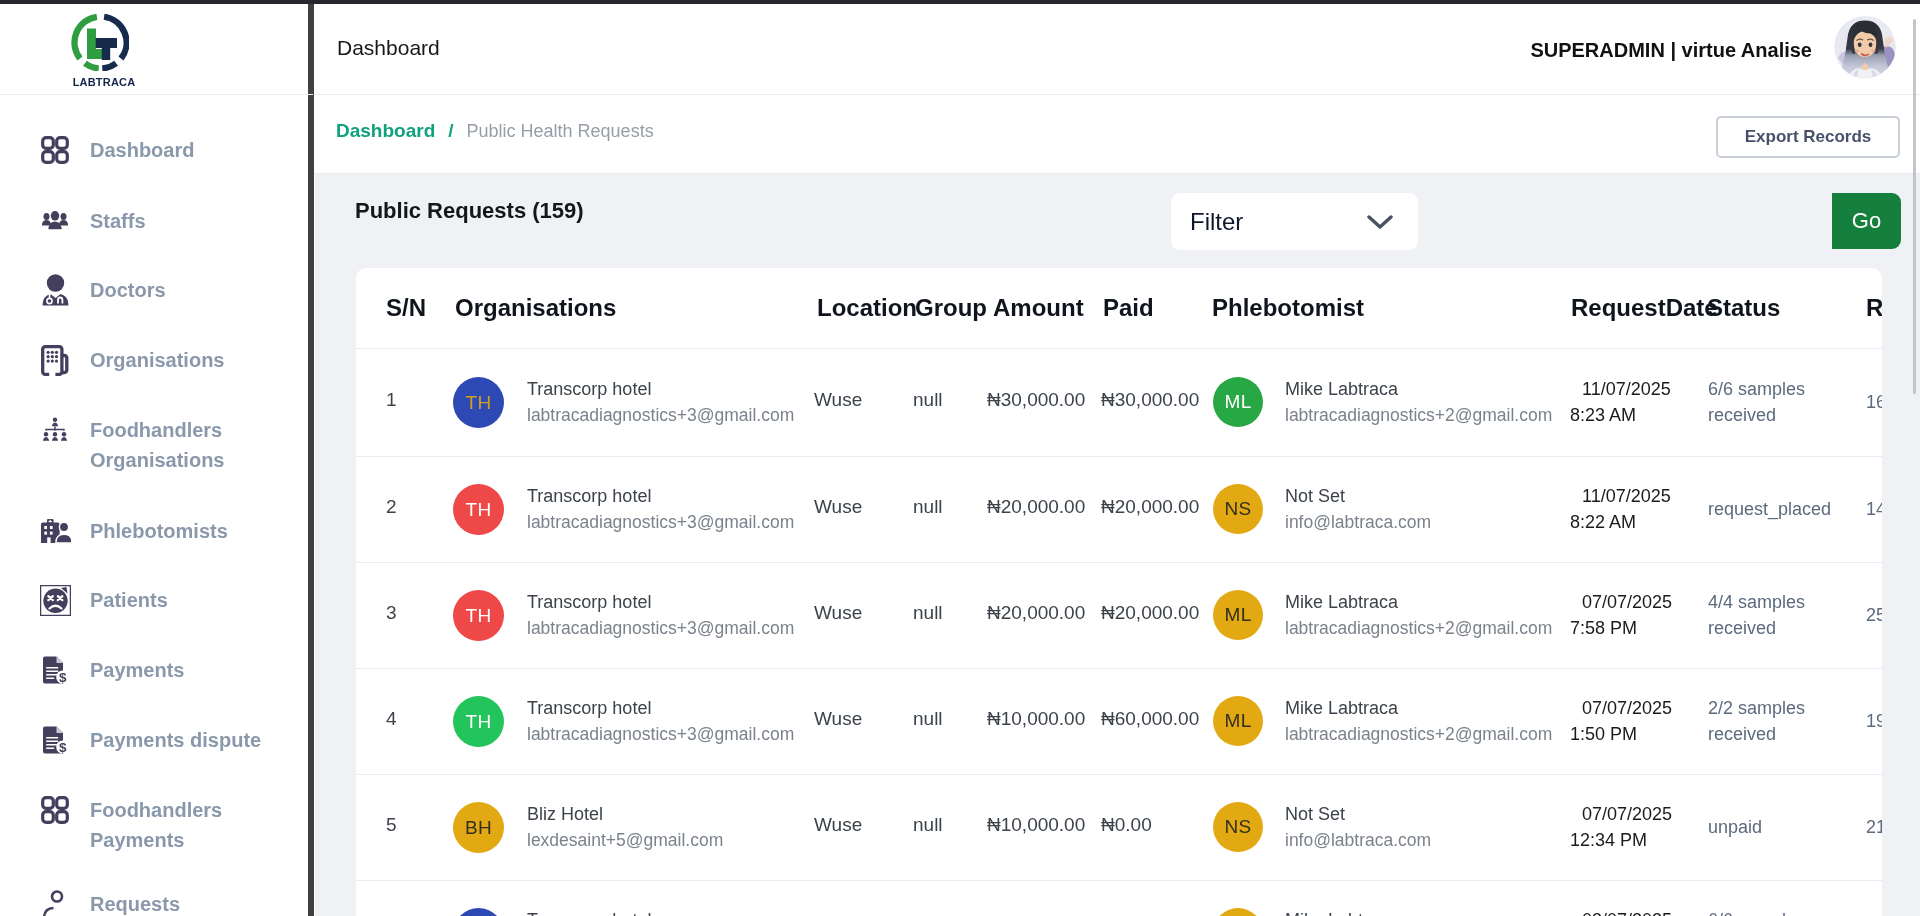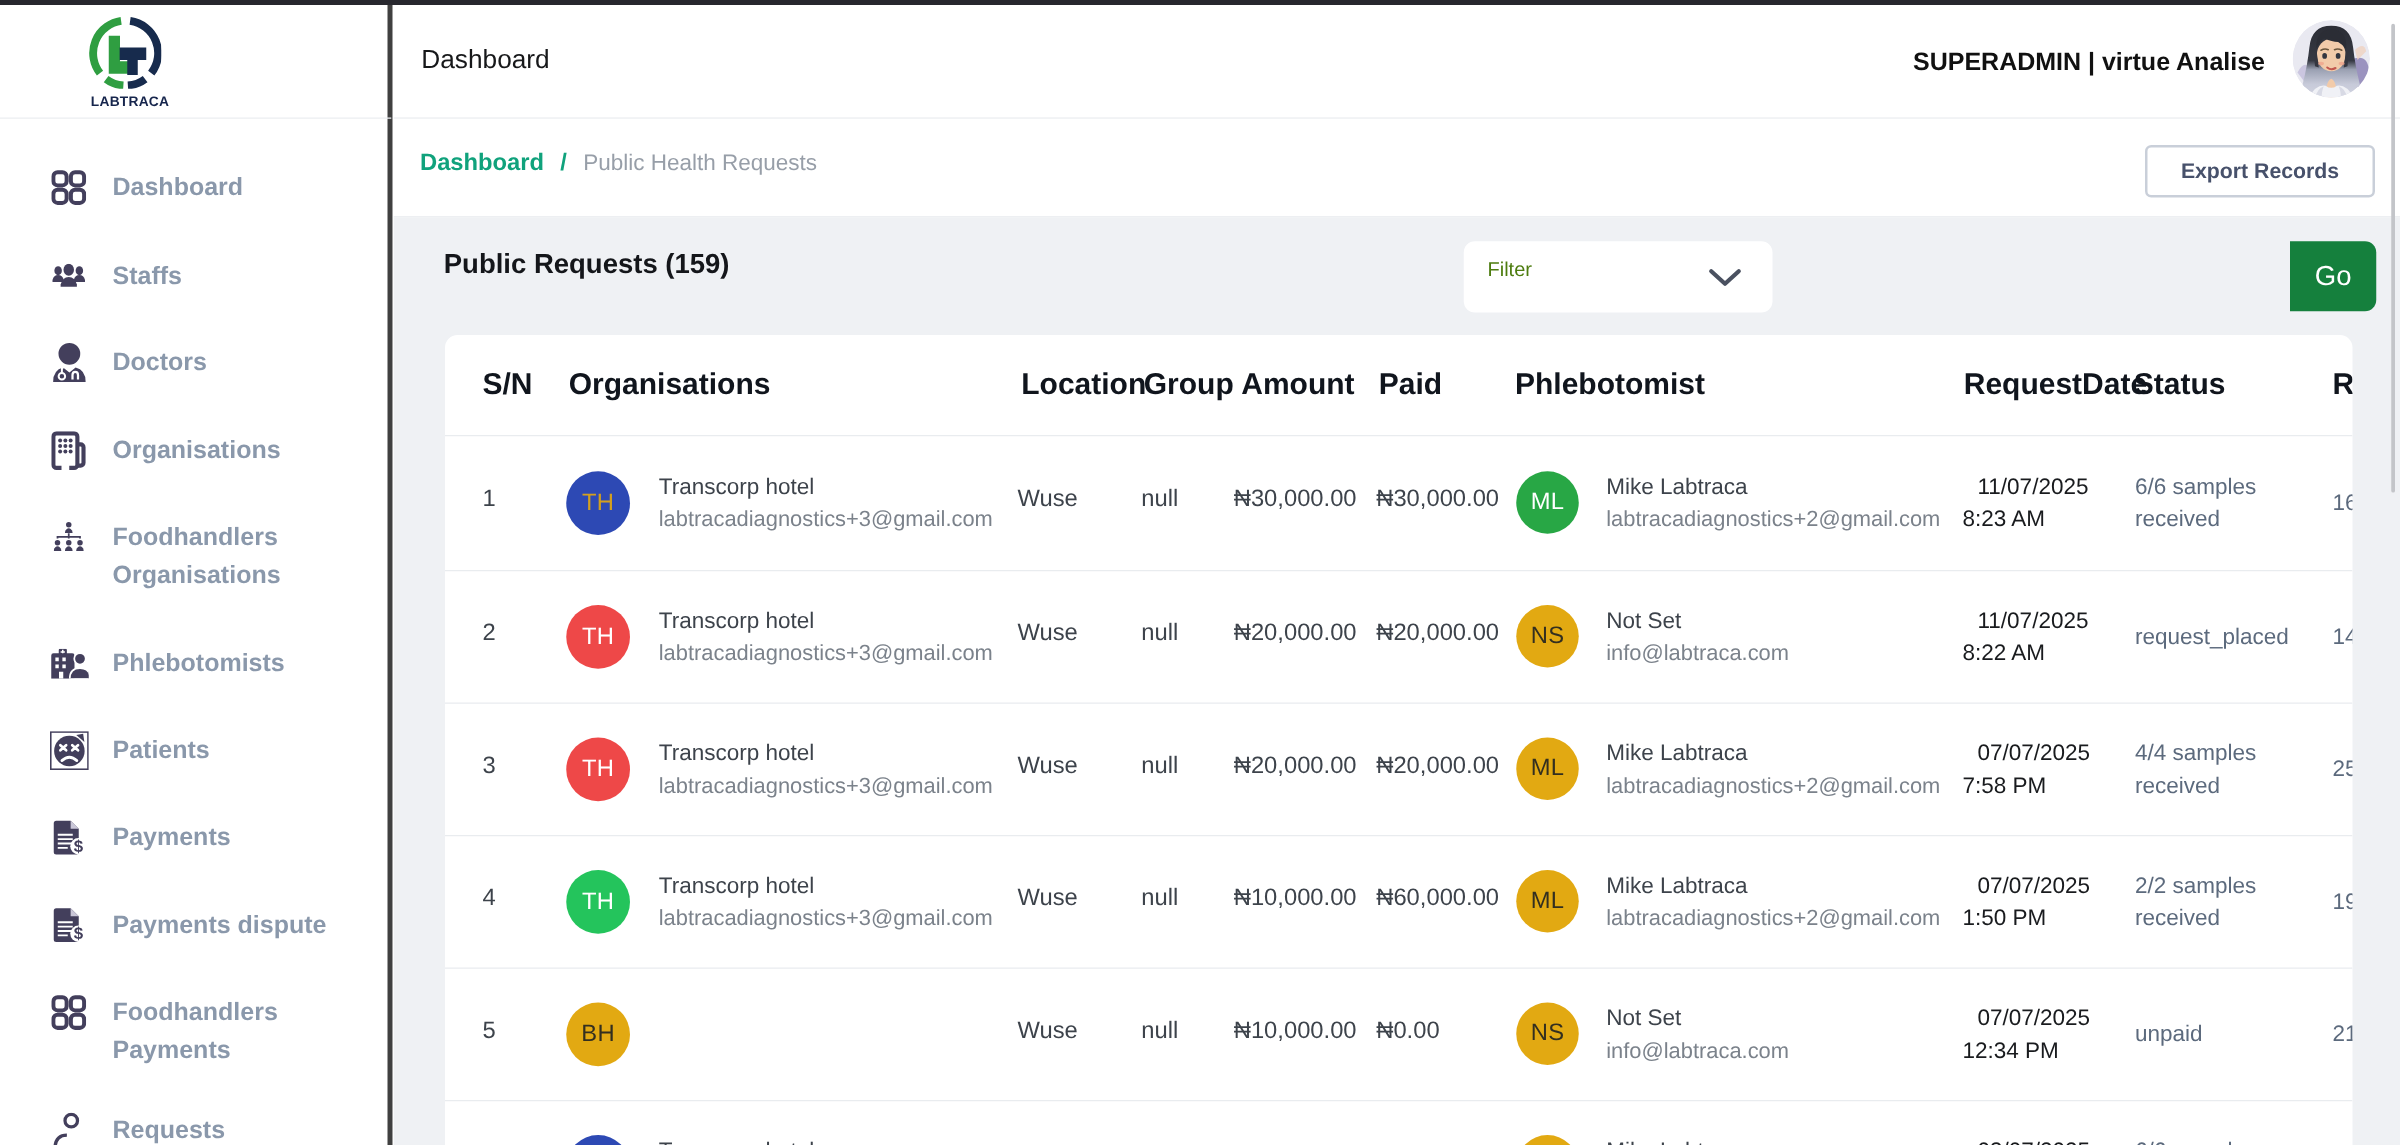--- a/index.html
+++ b/index.html
@@ -1,19 +1,19 @@
 <!DOCTYPE html>
 <html><head>
 <meta charset="utf-8">
 <style>
 * { margin:0; padding:0; box-sizing:border-box; }
 html,body { width:1920px; height:916px; overflow:hidden; font-family:"Liberation Sans", sans-serif; background:#fff; }
 #topstrip { position:absolute; left:0; top:0; width:1920px; height:4px; background:#27272e; z-index:50; }
 
-#sidebar { position:absolute; left:0; top:4px; width:314px; height:912px; background:#fff; border-right:4px solid #404040; z-index:10; }
+#sidebar { position:absolute; left:0; top:4px; width:314px; height:912px; background:#fff; border-right:6px solid #404040; z-index:10; }
 #logosec { position:absolute; left:0; top:0; width:313px; height:91px; border-bottom:1px solid #eceef1; }
 #logosvg { position:absolute; left:71px; top:9px; }
 #logotext { position:absolute; left:4px; top:72px; width:200px; text-align:center; font-size:11px; font-weight:bold; color:#16254c; letter-spacing:0.2px; }
 
 #navzone { position:absolute; left:0; top:0; width:313px; height:912px; }
 #navzone .ic { position:absolute; }
 #navzone .lb { position:absolute; left:90px; font-size:20px; font-weight:bold; color:#8a98ab; line-height:30px; }
 
 #header { position:absolute; left:315px; top:4px; width:1605px; height:91px; background:#fff; border-bottom:1px solid #e8eaee; }
 #htitle { position:absolute; left:22px; top:32px; font-size:21px; color:#17181a; }
@@ -23,21 +23,21 @@
 #crumbrow { position:absolute; left:315px; top:95px; width:1605px; height:79px; background:#fff; border-bottom:1px solid #e8eaee; }
 #crumb { position:absolute; left:21px; top:25px; font-size:19px; }
 #crumb .g { color:#10a27c; font-weight:bold; }
 #crumb .s { color:#10a27c; font-weight:bold; padding:0 13px; }
 #crumb .p { color:#979ea8; font-size:18px; }
 #exportbtn { position:absolute; left:1401px; top:21px; width:184px; height:42px; border:2px solid #c9cfd9; border-radius:5px; background:#fff; font-size:17px; font-weight:bold; color:#47516b; text-align:center; line-height:38px; }
 
 #content { position:absolute; left:315px; top:174px; width:1605px; height:742px; background:#eff1f4; overflow:hidden; }
 #ptitle { position:absolute; left:40px; top:24px; font-size:22px; font-weight:bold; color:#14161a; }
 #filterbox { position:absolute; left:856px; top:19px; width:247px; height:57px; background:#fff; border-radius:9px; }
-#filterbox .t { position:absolute; left:19px; top:15px; font-size:16px; color:#4d7c0f; }
+#filterbox .t { position:absolute; left:19px; top:15px; font-size:24px; color:#0f172a; }
 #searchbox { position:absolute; left:1160px; top:19px; width:358px; height:56px; background:#fff; border:1px solid #e4e7eb; border-radius:7px 0 0 7px; }
 #searchbox .t { position:absolute; left:21px; top:15px; font-size:20px; color:#bcc2cc; }
 #gobtn { position:absolute; left:1517px; top:19px; width:69px; height:56px; background:#15803d; border-radius:0 9px 9px 0; color:#fff; font-size:22px; text-align:center; line-height:56px; }
 
 #card { position:absolute; left:41px; top:94px; width:1526px; height:900px; background:#fff; border-radius:10px; overflow:hidden; }
 .hdr { position:absolute; top:0; height:80px; font-size:24px; font-weight:bold; color:#10151d; line-height:80px; white-space:nowrap; }
 .divl { position:absolute; left:0; width:1526px; height:1px; background:#e9ecef; }
 .cell { position:absolute; white-space:nowrap; }
 .c1 { font-size:19px; color:#3d434b; }
 .nm { font-size:18px; color:#3d434b; line-height:26px; }
@@ -338,20 +338,24 @@
         <div class="dt" style="padding-left:12px">07/07/2025</div>
         <div class="dt">1:50 PM</div>
       </div>
       <div class="cell" style="left:1352px;top:427px">
         <div class="st">2/2 samples</div>
         <div class="st">received</div>
       </div>
       <div class="cell st" style="left:1510px;top:440px">193</div>
       <div class="cell c1" style="left:30px;top:546px">5</div>
       <div class="av" style="left:97px;top:533.5px;width:51px;height:51px;background:#e2a912;color:#332f20;line-height:51px">BH</div>
+      <div class="cell" style="left:171px;top:533px">
+        <div class="nm">Bliz Hotel</div>
+        <div class="em">lexdesaint+5@gmail.com</div>
+      </div>
       <div class="cell c1" style="left:458px;top:546px">Wuse</div>
       <div class="cell c1" style="left:557px;top:546px">null</div>
       <div class="cell c1" style="left:631px;top:546px">₦10,000.00</div>
       <div class="cell c1" style="left:745px;top:546px">₦0.00</div>
       <div class="av" style="left:857px;top:534px;width:50px;height:50px;background:#e2a912;color:#332f20;line-height:50px">NS</div>
       <div class="cell" style="left:929px;top:533px">
         <div class="nm">Not Set</div>
         <div class="em">info@labtraca.com</div>
       </div>
       <div class="cell" style="left:1214px;top:533px">

